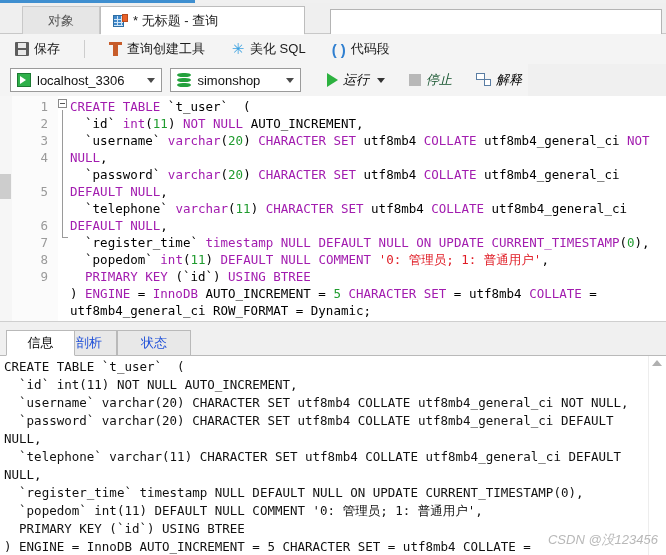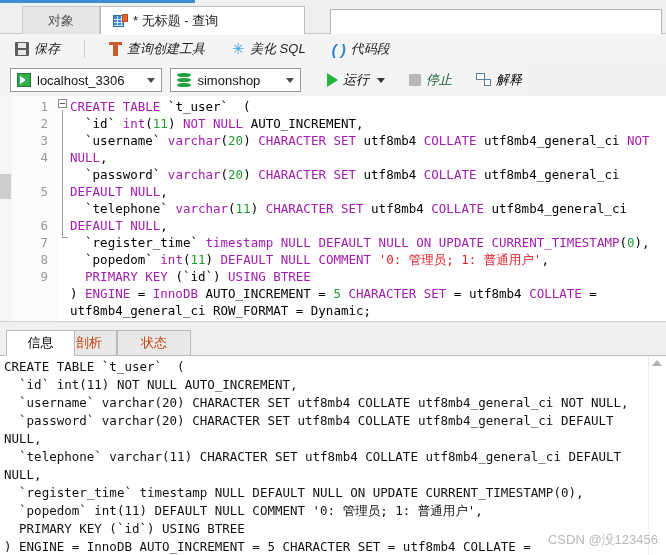--- a/index.html
+++ b/index.html
@@ -33,21 +33,21 @@
   .doc-icon .b i{position:absolute;background:#cfe5f7;}
   .doc-icon .b i.h1{left:0;top:3px;width:100%;height:1px;}
   .doc-icon .b i.h2{left:0;top:6px;width:100%;height:1px;}
   .doc-icon .b i.h3{left:0;top:9px;width:100%;height:1px;}
   .doc-icon .b i.v1{left:3px;top:0;width:1px;height:100%;}
   .doc-icon .b i.v2{left:7px;top:0;width:1px;height:100%;}
   .doc-icon .o{position:absolute;right:0;top:0;width:6px;height:8px;background:#e8622a;border:1px solid #b94a1d;box-sizing:border-box;}
 
   
   .toolbar{position:absolute;left:0;top:34px;width:666px;height:30px;background:#f4f4f4;
-           display:flex;align-items:center;gap:12px;padding-left:8px;box-sizing:border-box;font-style:italic;}
+           display:flex;align-items:center;gap:12px;padding-left:8px;box-sizing:border-box;}
   .tb-item{display:flex;align-items:center;gap:5px;padding:3px 7px;white-space:nowrap;font-size:13px;color:#1b1b1b;cursor:default;}
   .tb-sep{width:1px;height:18px;background:#cdcdcd;margin:0 5px;}
 
   .ico-save{position:relative;width:14px;height:14px;background:#5d5d5d;border-radius:1px;flex:0 0 auto;}
   .ico-save:before{content:"";position:absolute;left:3px;top:1px;width:8px;height:5px;background:#e9e9e9;}
   .ico-save:after{content:"";position:absolute;left:3px;bottom:1px;width:8px;height:5px;background:#e9e9e9;}
   .ico-build{position:relative;width:13px;height:14px;flex:0 0 auto;}
   .ico-build:before{content:"";position:absolute;left:4px;top:2px;width:5px;height:12px;background:#c75c2a;}
   .ico-build:after{content:"";position:absolute;left:0px;top:0px;width:13px;height:3px;background:#c75c2a;}
   .ico-wand{position:relative;width:14px;height:14px;flex:0 0 auto;color:#3aa0e0;font-size:15px;line-height:13px;text-align:center;}
@@ -102,33 +102,33 @@
   .pl{color:#000;}
 
   
   .splitter{position:absolute;left:0;top:321px;width:666px;height:8px;background:#f0f0f0;}
   .splitter:after{content:"";position:absolute;left:0;top:0;width:666px;height:1px;background:#cfcfcf;}
 
   
   .btabs{position:absolute;left:0;top:329px;width:666px;height:27px;background:#f0f0f0;}
   .btabs .under{position:absolute;left:0;bottom:0;width:666px;height:1px;background:#b9b9b9;}
   .btab{position:absolute;top:1px;height:26px;box-sizing:border-box;display:flex;align-items:center;justify-content:center;
-        font-size:13px;border:1px solid #b9b9b9;background:#e8e8e8;color:#c2410c;}
+        font-size:13px;border:1px solid #b9b9b9;background:#e8e8e8;color:#1d4ed8;}
   .btab.b0{left:6px;width:69px;background:#fff;color:#000;border-bottom-color:#fff;z-index:2;}
   .btab.b1{left:61px;width:56px;}
   .btab.b2{left:117px;width:74px;}
 
   
   .output{position:absolute;left:0;top:356px;width:666px;height:199px;background:#fff;overflow:hidden;}
   .out-text{position:absolute;left:4px;top:2px;right:22px;
             font-family:"DejaVu Sans Mono","Liberation Mono",monospace;font-size:12.5px;line-height:18px;
             white-space:pre-wrap;color:#111;}
   .vscroll{position:absolute;right:0;top:0;width:17px;height:199px;background:#fff;border-left:1px solid #ededed;}
   .vscroll .up{position:absolute;left:3px;top:4px;width:0;height:0;border-left:5px solid transparent;border-right:5px solid transparent;border-bottom:6px solid #b0b0b0;}
-  .watermark{position:absolute;right:8px;bottom:6px;font-size:13px;color:#b8b8b8;white-space:nowrap;}
+  .watermark{position:absolute;right:8px;bottom:6px;font-size:13px;color:#b8b8b8;white-space:nowrap;font-style:italic;}
 </style>
 </head>
 <body>
 
 <div class="app">
 
   <div class="top-accent"></div>
 
   <div class="tabbar">
     <div class="strip"></div>

